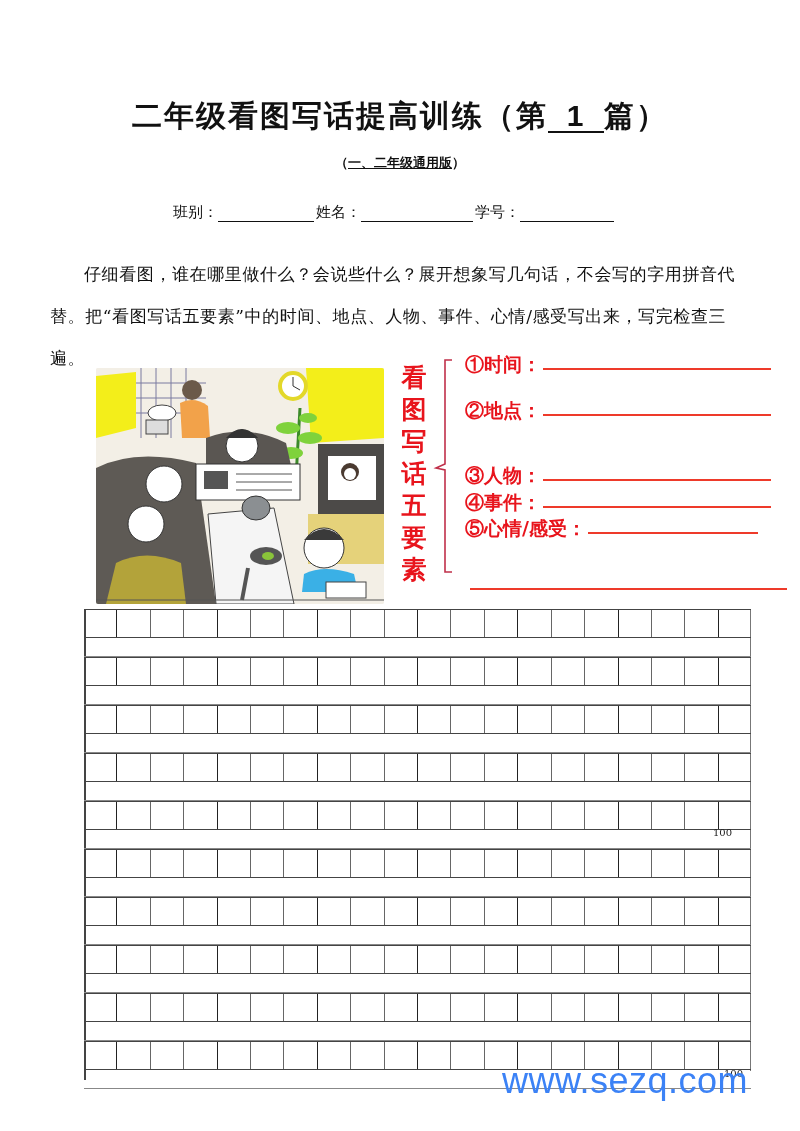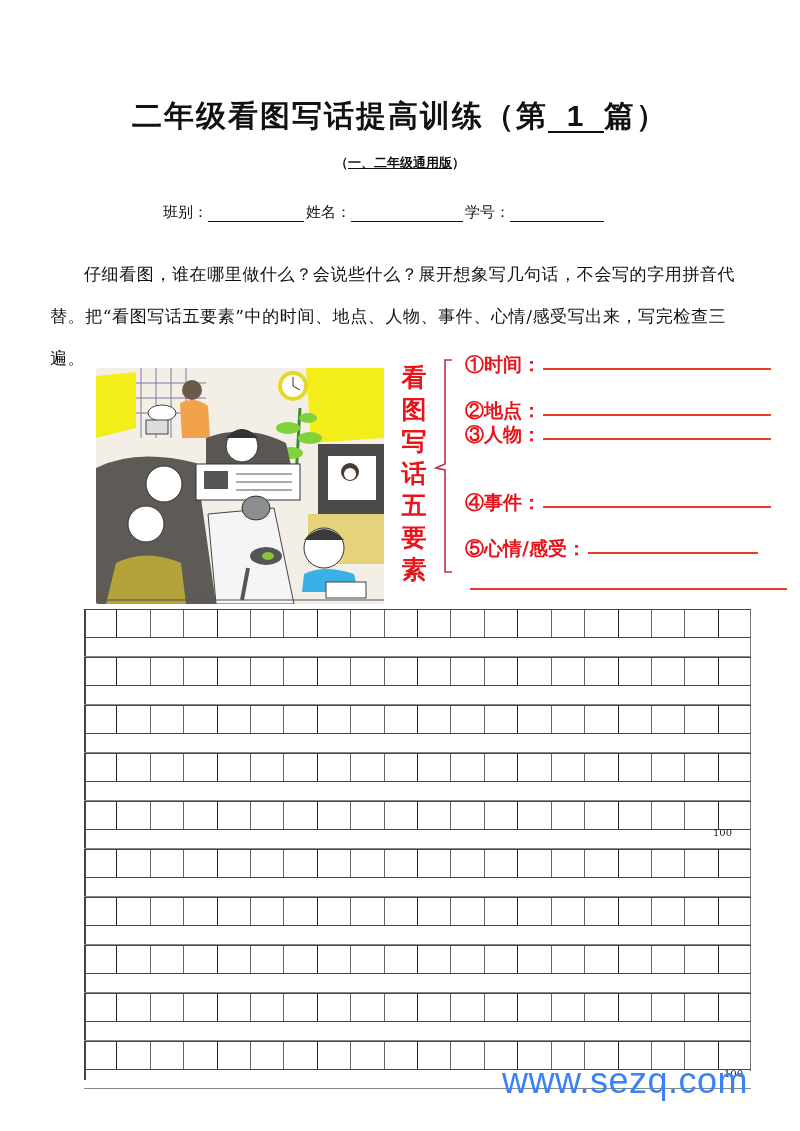--- a/index.html
+++ b/index.html
@@ -14,21 +14,21 @@
       display: inline-block; min-width: 56px; border-bottom: 2px solid #111;
       font-family: "Liberation Sans", sans-serif; font-weight: bold; text-align: center; line-height: 30px;
     }
     .subtitle {
       position: absolute; left: 0; top: 154px; width: 800px; text-align: center;
       font-size: 13px; font-weight: bold; color: #111;
     }
     .subtitle .u { text-decoration: underline; }
 
     .info-row {
-      position: absolute; left: 163px; top: 203px; font-size: 15px; color: #111;
+      position: absolute; left: 173px; top: 203px; font-size: 15px; color: #111;
       display: flex; align-items: flex-end;
     }
     .info-row .lbl { white-space: nowrap; }
     .info-row .line { display: inline-block; border-bottom: 1px solid #111; height: 16px; margin-right: 2px; }
 
     .instructions {
       position: absolute; left: 50px; top: 253px; width: 710px;
       font-family: "DejaVu Serif", serif; font-size: 17px; line-height: 42px; color: #111;
       text-indent: 34px; letter-spacing: 0.6px;
     }
@@ -193,29 +193,29 @@
 </svg>
 
 <div class="element-row" style="top:352px">
   <span>①时间：</span>
   <span class="blank" style="width:228px"></span>
 </div>
 <div class="element-row" style="top:398px">
   <span>②地点：</span>
   <span class="blank" style="width:228px"></span>
 </div>
-<div class="element-row" style="top:422px">
+<div class="element-row" style="top:463px">
   <span>③人物：</span>
   <span class="blank" style="width:228px"></span>
 </div>
 <div class="element-row" style="top:490px">
   <span>④事件：</span>
   <span class="blank" style="width:228px"></span>
 </div>
-<div class="element-row" style="top:536px">
+<div class="element-row" style="top:516px">
   <span>⑤心情/感受：</span>
   <span class="blank" style="width:170px"></span>
 </div>
 <div class="extra-line"></div>
 
 <div class="grid-frame-left"></div>
 <div class="grid-frame-right"></div>
 <div class="grid" id="grid">
     <div class="grid-row" style="top: 0px;">
       <div class="grid-cell"></div>

